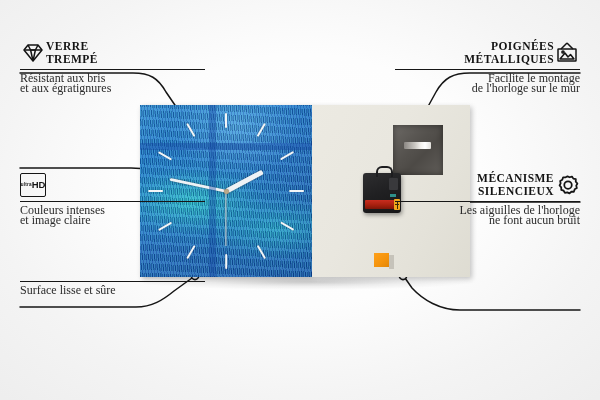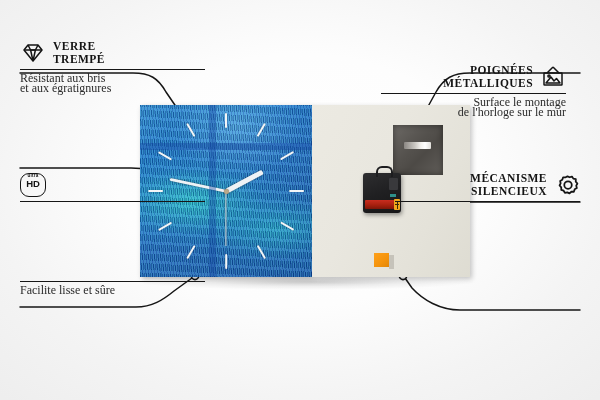--- a/index.html
+++ b/index.html
@@ -234,21 +234,20 @@
   .feature {
     position: absolute;
     width: 210px;
   }
   .feature.left  { text-align: left; }
   .feature.right { text-align: right; }
 
   .feat-head {
     display: flex;
     align-items: center;
-    gap: 7px;
   }
   .feature.right .feat-head { justify-content: flex-end; }
 
   .feat-title {
     font-family: "Liberation Serif", serif;
     font-weight: bold;
     font-size: 11.5px;
     letter-spacing: 0.45px;
     line-height: 13px;
     color: #141414;
@@ -274,25 +273,25 @@
     font-family: "Liberation Serif", serif;
     font-size: 12px;
     line-height: 10px;
     color: #2a2a2a;
     white-space: pre-line;
   }
   .hd-badge {
     width: 25px;
     height: 22px;
     border: 1.4px solid #141414;
-    border-radius: 9px;
+    border-radius: 2px;
     display: flex;
-    flex-direction: column;
+    flex-direction: row;
     align-items: center;
-    justify-content: flex-start;
+    justify-content: center;
     line-height: 1;
   }
   .hd-badge .ultra {
     font-family: "Liberation Sans", sans-serif;
     font-size: 4.6px;
     letter-spacing: 0.2px;
     font-weight: bold;
   }
   .hd-badge .hd {
     font-family: "Liberation Sans", sans-serif;
@@ -386,53 +385,57 @@
   <div class="feature left" style="left:20px; top:172px; width:185px;">
     <div class="feat-head">
       <span class="feat-icon">
         <span class="hd-badge">
           <span class="ultra">ultra</span>
           <span class="hd">HD</span>
         </span>
       </span>
     </div>
     <div class="feat-rule"></div>
+    <div class="feat-desc">Couleurs intenses
+et image claire</div>
   </div>
 
   <div class="feature left" style="left:20px; top:278px; width:185px;">
     <div class="feat-rule"></div>
-    <div class="feat-desc">Facilite lisse et sûre</div>
-  </div>
-
-  <div class="feature right" style="left:381px; top:40px; width:185px;margin-top:24px;">
+    <div class="feat-desc">Surface lisse et sûre</div>
+  </div>
+
+  <div class="feature right" style="left:395px; top:40px; width:185px;">
     <div class="feat-head">
       <span class="feat-title">POIGNÉES
 MÉTALLIQUES</span>
       <span class="feat-icon">
         <svg viewBox="0 0 24 24" width="24" height="24" fill="none" stroke="currentColor" stroke-width="1.5" stroke-linejoin="round">
           <rect x="3" y="8" width="18" height="12" rx="0.5"></rect>
           <path d="M12 2 L6 8 M12 2 L18 8"></path>
           <path d="M5 18 L10 12 L13 16 L15.5 13.5 L19 18 Z"></path>
           <circle cx="8" cy="11" r="1.1"></circle>
         </svg>
       </span>
     </div>
     <div class="feat-rule"></div>
-    <div class="feat-desc">Surface le montage
+    <div class="feat-desc">Facilite le montage
 de l'horloge sur le mur</div>
   </div>
 
   <div class="feature right" style="left:395px; top:172px; width:185px;">
     <div class="feat-head">
       <span class="feat-title">MÉCANISME
 SILENCIEUX</span>
       <span class="feat-icon">
         <svg viewBox="0 0 24 24" width="25" height="25" fill="none" stroke="currentColor" stroke-width="1.7" stroke-linejoin="round">
           <path d="M12 3.2 L14 4.1 L16.3 3.4 L17.6 5.4 L20 5.9 L19.9 8.3 L21.5 10.1 L20.4 12.2 L21 14.5 L18.9 15.7 L18.1 18 L15.7 18 L13.9 19.6 L11.8 18.6 L9.5 19.1 L8.3 17 L6 16.2 L6 13.8 L4.4 12 L5.4 9.9 L4.9 7.6 L7 6.4 L7.8 4.1 L10.2 4.1 Z"></path>
           <circle cx="12.5" cy="11.6" r="3.6"></circle>
         </svg>
       </span>
     </div>
     <div class="feat-rule"></div>
+    <div class="feat-desc">Les aiguilles de l'horloge
+ne font aucun bruit</div>
   </div>
 
 
 </div>
 
 </body></html>

